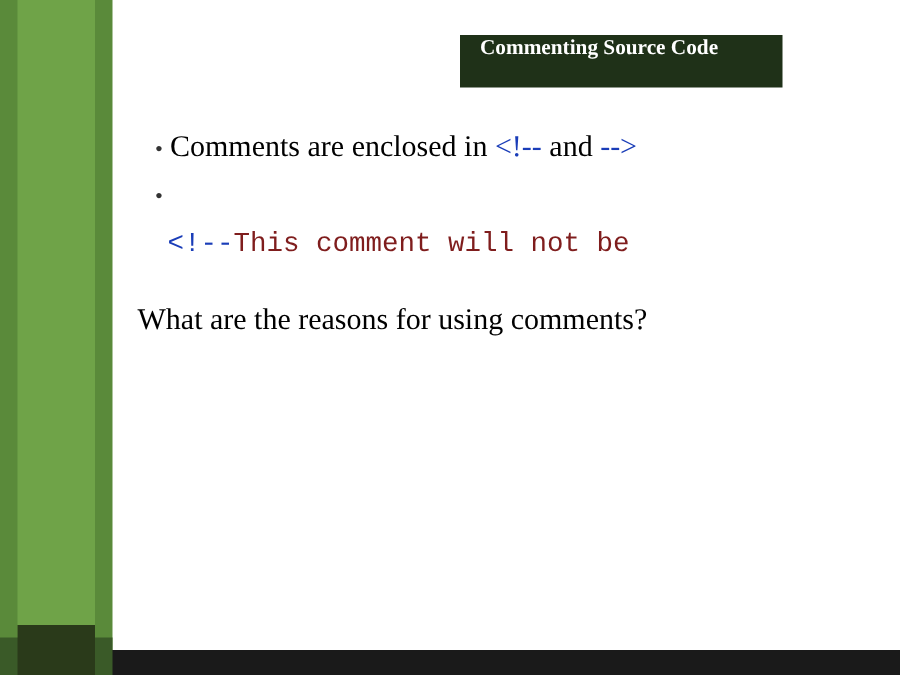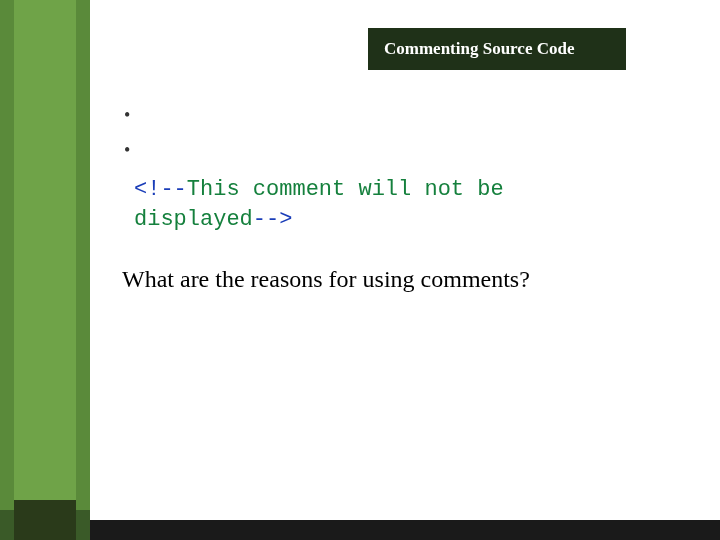--- a/index.html
+++ b/index.html
@@ -55,21 +55,21 @@
     position: absolute;
     left: 368px;
     top: 28px;
     width: 258px;
     height: 42px;
     background: #1f3118;
     color: #fff;
     font-weight: bold;
     font-size: 17px;
     display: flex;
-    align-items: center;
+    align-items: flex-start;
     padding-left: 16px;
   }
   .content {
     position: absolute;
     left: 110px;
     top: 105px;
     width: 580px;
   }
   .bullet-line {
     display: flex;
@@ -95,54 +95,54 @@
   }
   .code-block {
     font-family: 'Courier New', monospace;
     font-size: 22px;
     margin-left: 24px;
     margin-top: 10px;
     margin-bottom: 32px;
     line-height: 1.35;
   }
   .c-blue { color: #1a3db8; }
-  .c-gray { color: #15803d; }
+  .c-gray { color: #7f1d1d; }
   .question {
     font-size: 24px;
     color: #000;
-    margin-left: 12px;
+    margin-left: 0;
   }
 </style>
 </head>
 <body>
 
 <div class="sidebar"></div>
 <div class="sidebar-inner"></div>
 <div class="bottom-bar"></div>
 <div class="bottom-bar-dark"></div>
 <div class="bottom-bar-darker"></div>
 
 <div class="title-box">
   <span>Commenting Source Code</span>
 </div>
 
 <div class="content">
 
   <div class="bullet-line">
     <span class="bullet-dot">•</span>
+    <span class="bullet-text">
+      <span>Comments are enclosed in </span><span class="code-tag">&lt;!--</span><span> and </span><span class="code-tag">--&gt;</span>
+    </span>
   </div>
 
   <div class="bullet-line">
     <span class="bullet-dot">•</span>
   </div>
 
   <div class="code-block">
     <div>
       <span class="c-blue">&lt;!--</span><span class="c-gray">This comment will not be</span>
     </div>
-    <div>
-      <span class="c-gray">displayed</span><span class="c-blue">--&gt;</span>
-    </div>
   </div>
 
   <div class="question">What are the reasons for using comments?</div>
 
 </div>
 
 </body></html>

